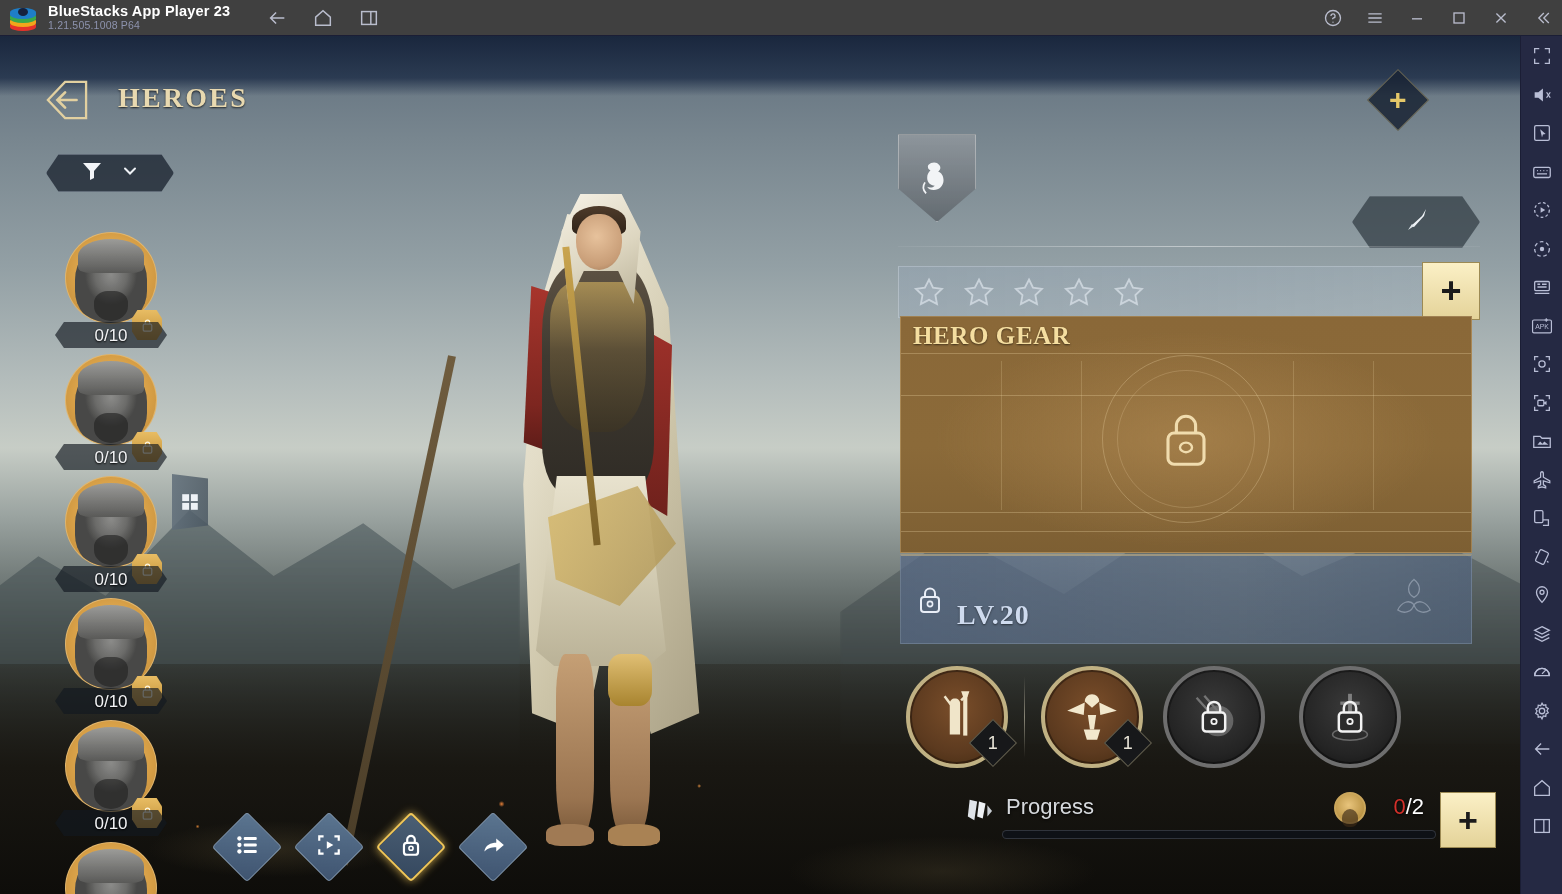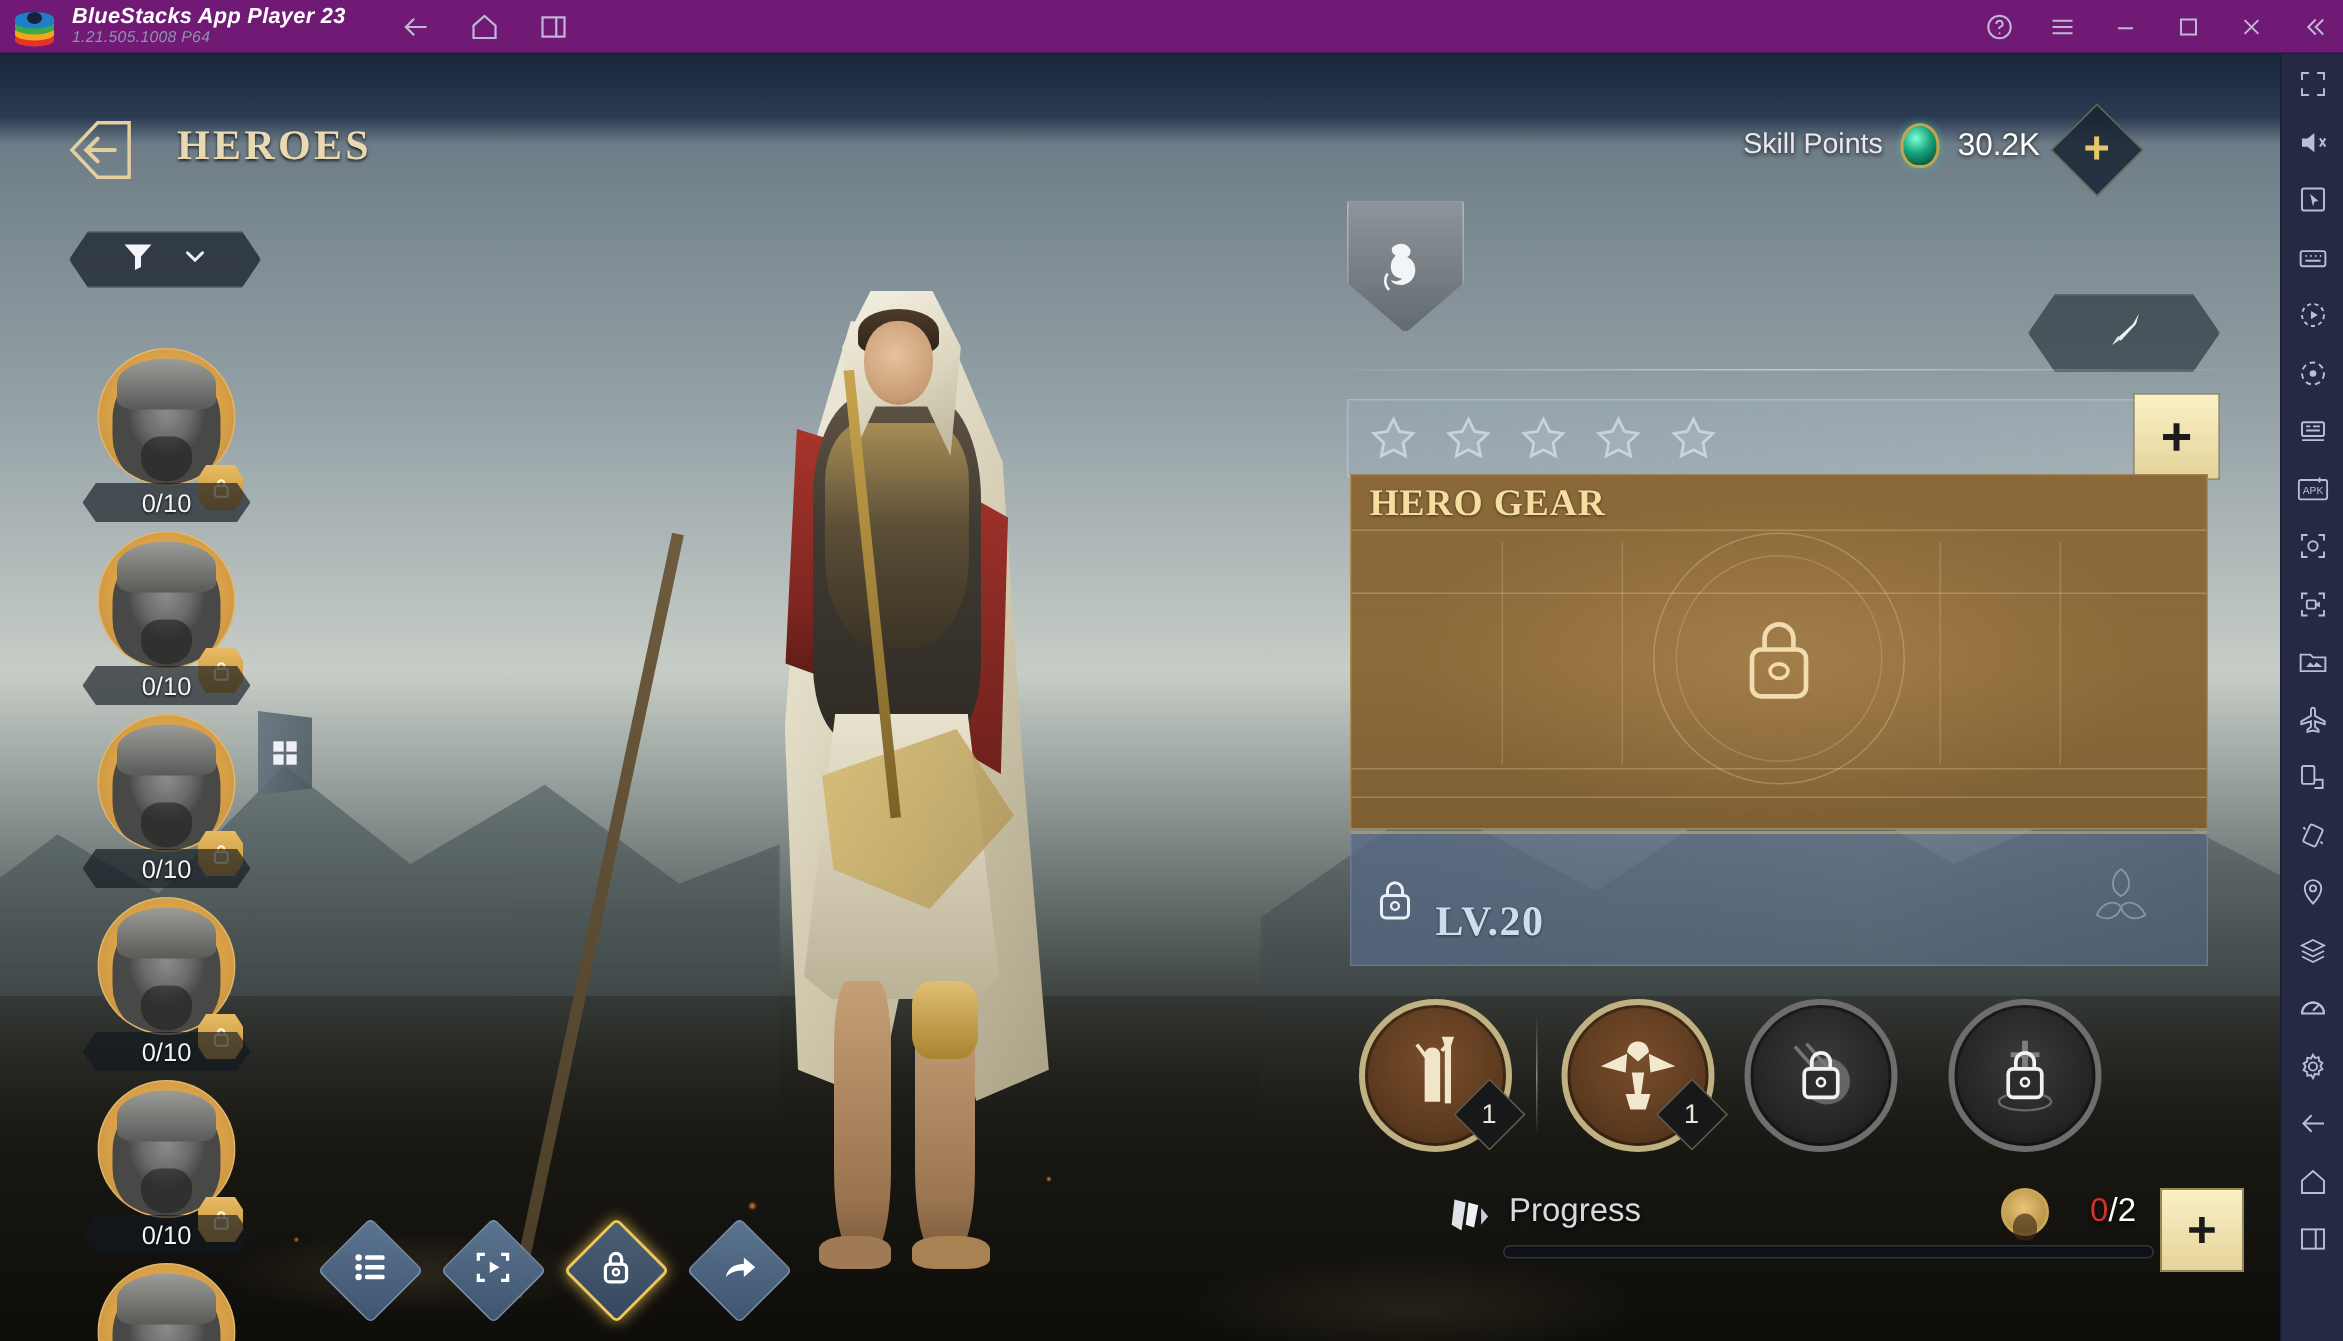--- a/index.html
+++ b/index.html
@@ -7,23 +7,22 @@
     width: 1562px; height: 894px;
     background: #1c1f35;
     font-family: "Liberation Sans", sans-serif;
     overflow: hidden;
   }
   #root { position: relative; width: 1562px; height: 894px; }
 
   
   .titlebar {
     position: absolute; left: 0; top: 0; width: 1562px; height: 36px;
-    background: #701a75; display: flex; align-items: center;
+    background: #404040; display: flex; align-items: center;
     border-bottom: 1px solid #1b1e35;
-    font-style: italic;
   }
   .bs-logo { width: 26px; height: 26px; margin-left: 10px; position: relative; }
   .bs-logo .l {
     position: absolute; border-radius: 50%/40%; left: 0; right: 0;
   }
   .bs-logo .l1 { background:#e6332a; height:10px; bottom:0; }
   .bs-logo .l2 { background:#f2a71b; height:10px; bottom:4px; }
   .bs-logo .l3 { background:#3aa94a; height:11px; bottom:8px; }
   .bs-logo .l4 { background:#1e7ec8; height:11px; bottom:12px; }
   .bs-logo .eye {
@@ -513,25 +512,20 @@
 
   <div class="ghead"></div>
   <div class="back-btn">
     <svg viewBox="0 0 48 44" width="46" height="42">
       <path d="M22 3 L44 3 L44 41 L22 41 L4 22 Z" fill="none" stroke="#e2d0a0" stroke-width="2.4"></path>
       <path d="M34 22 H15 M22 14 l-8 8 8 8" fill="none" stroke="#e2d0a0" stroke-width="2.8" stroke-linecap="round"></path>
     </svg>
   </div>
   <div class="page-title">HEROES</div>
 
-  <div class="skill-wrap">
-    <div class="skill-label">Skill Points</div>
-    <div class="gem"></div>
-    <div class="skill-val">30.2K</div>
-  </div>
   <div style="position:absolute; right:100px; top:42px;">
     <div class="plus-diamond">
       <span>+</span>
     </div>
   </div>
 
   <div class="filter-btn">
     <span>
       <svg viewBox="0 0 24 24" width="24" height="24">
             <path d="M3 4h18l-7 8v7l-4 2v-9z" fill="#f3f5f8" stroke="none"></path>

